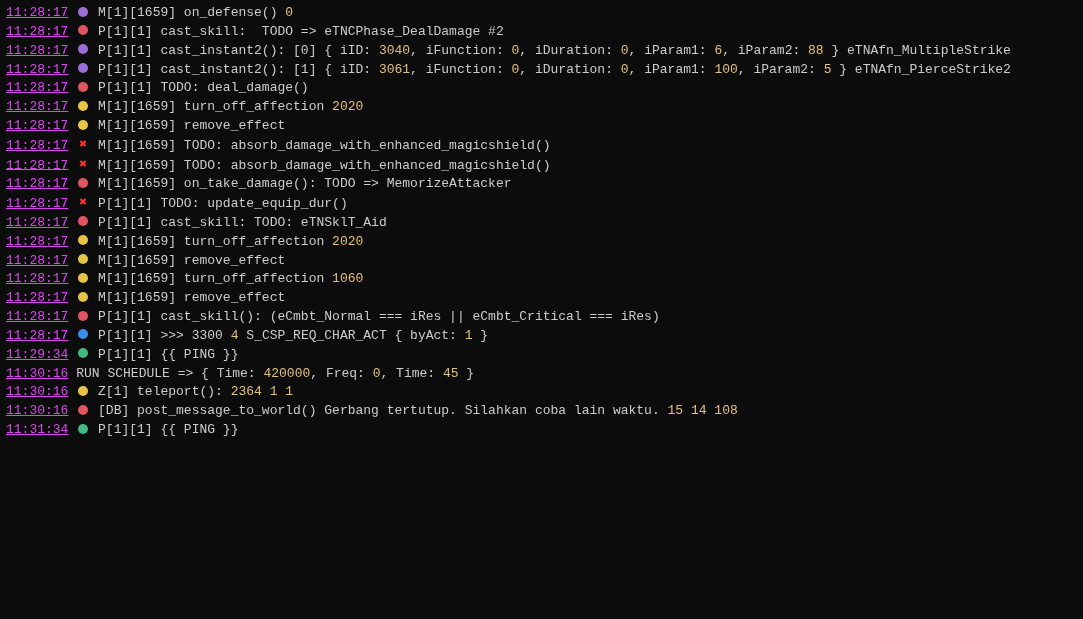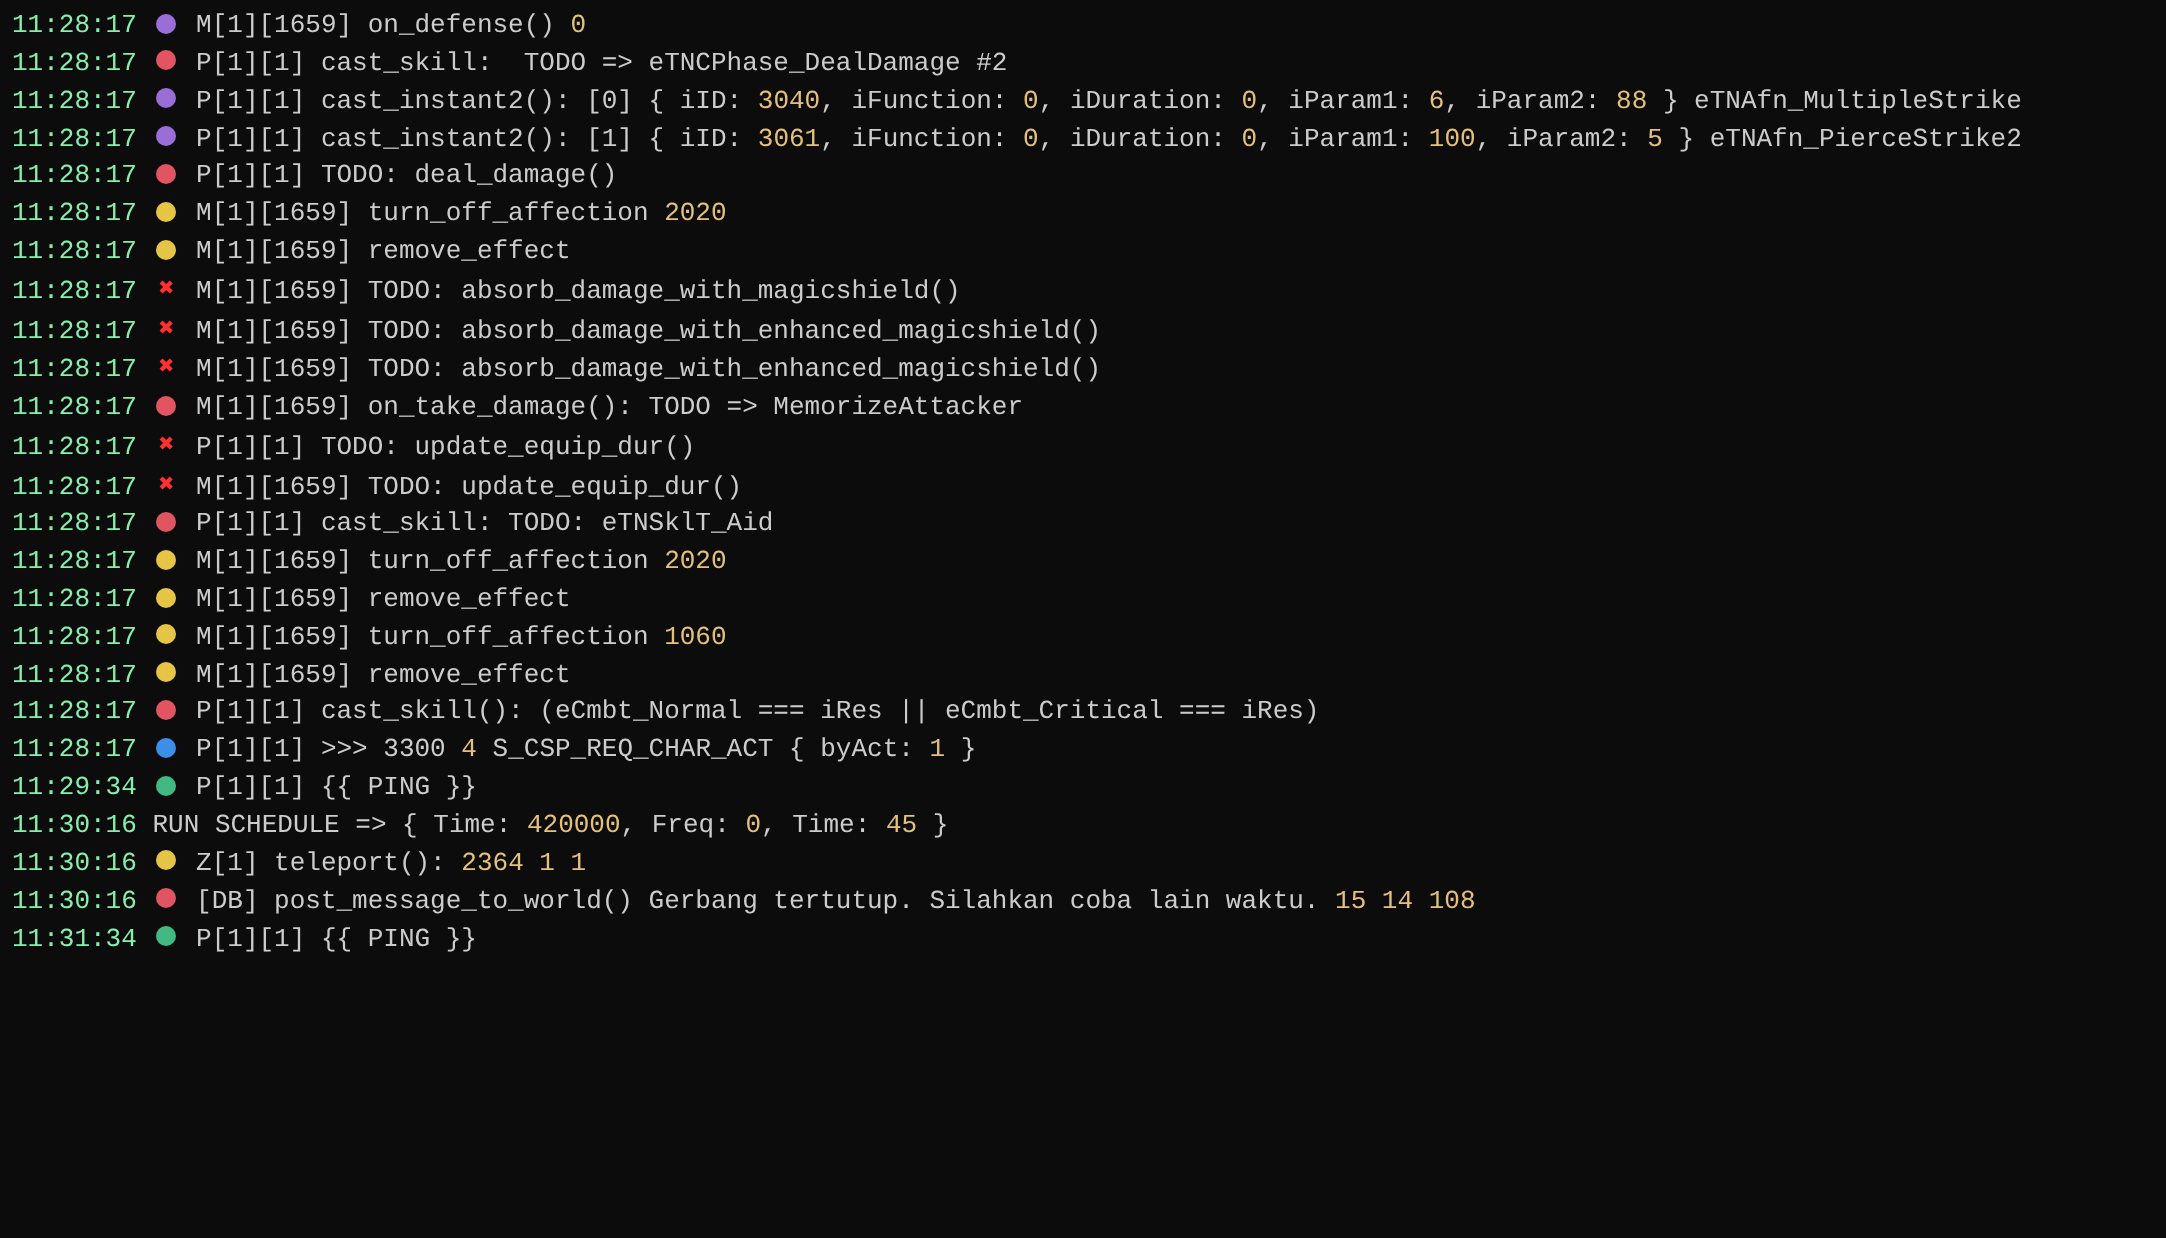--- a/index.html
+++ b/index.html
@@ -10,21 +10,21 @@
       color: #cccccc;
       padding: 4px 6px;
       line-height: 1.45;
       width: 1083px;
     }
     .log-line {
       white-space: pre-wrap;
       word-break: break-all;
       margin-bottom: 0px;
     }
-    .ts { color: #86efac; }
+    .ts { color: #d946ef; text-decoration: underline; }
     .dot {
       display: inline-block;
       width: 10px;
       height: 10px;
       border-radius: 50%;
       vertical-align: middle;
       margin: 0 2px 2px 2px;
     }
     .cross {
       display: inline-block;
@@ -47,26 +47,24 @@
 <body>
 
 <div id="log-container">
     <div class="log-line"><span class="ts">11:28:17</span> <span class="dot purple"></span><span class="txt"> M[1][1659] on_defense() </span><span class="num">0</span></div>
     <div class="log-line"><span class="ts">11:28:17</span> <span class="dot red"></span><span class="txt"> P[1][1] cast_skill:  TODO =&gt; eTNCPhase_DealDamage #2</span></div>
     <div class="log-line"><span class="ts">11:28:17</span> <span class="dot purple"></span><span class="txt"> P[1][1] cast_instant2(): [0] { iID: </span><span class="num">3040</span><span class="txt">, iFunction: </span><span class="num">0</span><span class="txt">, iDuration: </span><span class="num">0</span><span class="txt">, iParam1: </span><span class="num">6</span><span class="txt">, iParam2: </span><span class="num">88</span><span class="txt"> } eTNAfn_MultipleStrike</span></div>
     <div class="log-line"><span class="ts">11:28:17</span> <span class="dot purple"></span><span class="txt"> P[1][1] cast_instant2(): [1] { iID: </span><span class="num">3061</span><span class="txt">, iFunction: </span><span class="num">0</span><span class="txt">, iDuration: </span><span class="num">0</span><span class="txt">, iParam1: </span><span class="num">100</span><span class="txt">, iParam2: </span><span class="num">5</span><span class="txt"> } eTNAfn_PierceStrike2</span></div>
     <div class="log-line"><span class="ts">11:28:17</span> <span class="dot red"></span><span class="txt"> P[1][1] TODO: deal_damage()</span></div>
     <div class="log-line"><span class="ts">11:28:17</span> <span class="dot yellow"></span><span class="txt"> M[1][1659] turn_off_affection </span><span class="num">2020</span></div>
     <div class="log-line"><span class="ts">11:28:17</span> <span class="dot yellow"></span><span class="txt"> M[1][1659] remove_effect</span></div>
-    <div class="log-line"><span class="ts">11:28:17</span> <span class="cross">✖</span><span class="txt"> M[1][1659] TODO: absorb_damage_with_magicshield()</span></div>
     <div class="log-line"><span class="ts">11:28:17</span> <span class="cross">✖</span><span class="txt"> M[1][1659] TODO: absorb_damage_with_enhanced_magicshield()</span></div>
     <div class="log-line"><span class="ts">11:28:17</span> <span class="cross">✖</span><span class="txt"> M[1][1659] TODO: absorb_damage_with_enhanced_magicshield()</span></div>
     <div class="log-line"><span class="ts">11:28:17</span> <span class="dot red"></span><span class="txt"> M[1][1659] on_take_damage(): TODO =&gt; MemorizeAttacker</span></div>
     <div class="log-line"><span class="ts">11:28:17</span> <span class="cross">✖</span><span class="txt"> P[1][1] TODO: update_equip_dur()</span></div>
-    <div class="log-line"><span class="ts">11:28:17</span> <span class="cross">✖</span><span class="txt"> M[1][1659] TODO: update_equip_dur()</span></div>
     <div class="log-line"><span class="ts">11:28:17</span> <span class="dot red"></span><span class="txt"> P[1][1] cast_skill: TODO: eTNSklT_Aid</span></div>
     <div class="log-line"><span class="ts">11:28:17</span> <span class="dot yellow"></span><span class="txt"> M[1][1659] turn_off_affection </span><span class="num">2020</span></div>
     <div class="log-line"><span class="ts">11:28:17</span> <span class="dot yellow"></span><span class="txt"> M[1][1659] remove_effect</span></div>
     <div class="log-line"><span class="ts">11:28:17</span> <span class="dot yellow"></span><span class="txt"> M[1][1659] turn_off_affection </span><span class="num">1060</span></div>
     <div class="log-line"><span class="ts">11:28:17</span> <span class="dot yellow"></span><span class="txt"> M[1][1659] remove_effect</span></div>
     <div class="log-line"><span class="ts">11:28:17</span> <span class="dot red"></span><span class="txt"> P[1][1] cast_skill(): (eCmbt_Normal === iRes || eCmbt_Critical === iRes)</span></div>
     <div class="log-line"><span class="ts">11:28:17</span> <span class="dot blue"></span><span class="txt"> P[1][1] &gt;&gt;&gt; 3300 </span><span class="num">4</span><span class="txt"> S_CSP_REQ_CHAR_ACT { byAct: </span><span class="num">1</span><span class="txt"> }</span></div>
     <div class="log-line"><span class="ts">11:29:34</span> <span class="dot green"></span><span class="txt"> P[1][1] {{ PING }}</span></div>
     <div class="log-line"><span class="ts">11:30:16</span> <span class="txt">RUN SCHEDULE =&gt; { Time: </span><span class="num">420000</span><span class="txt">, Freq: </span><span class="num">0</span><span class="txt">, Time: </span><span class="num">45</span><span class="txt"> }</span></div>
     <div class="log-line"><span class="ts">11:30:16</span> <span class="dot yellow"></span><span class="txt"> Z[1] teleport(): </span><span class="num">2364 1 1</span></div>

